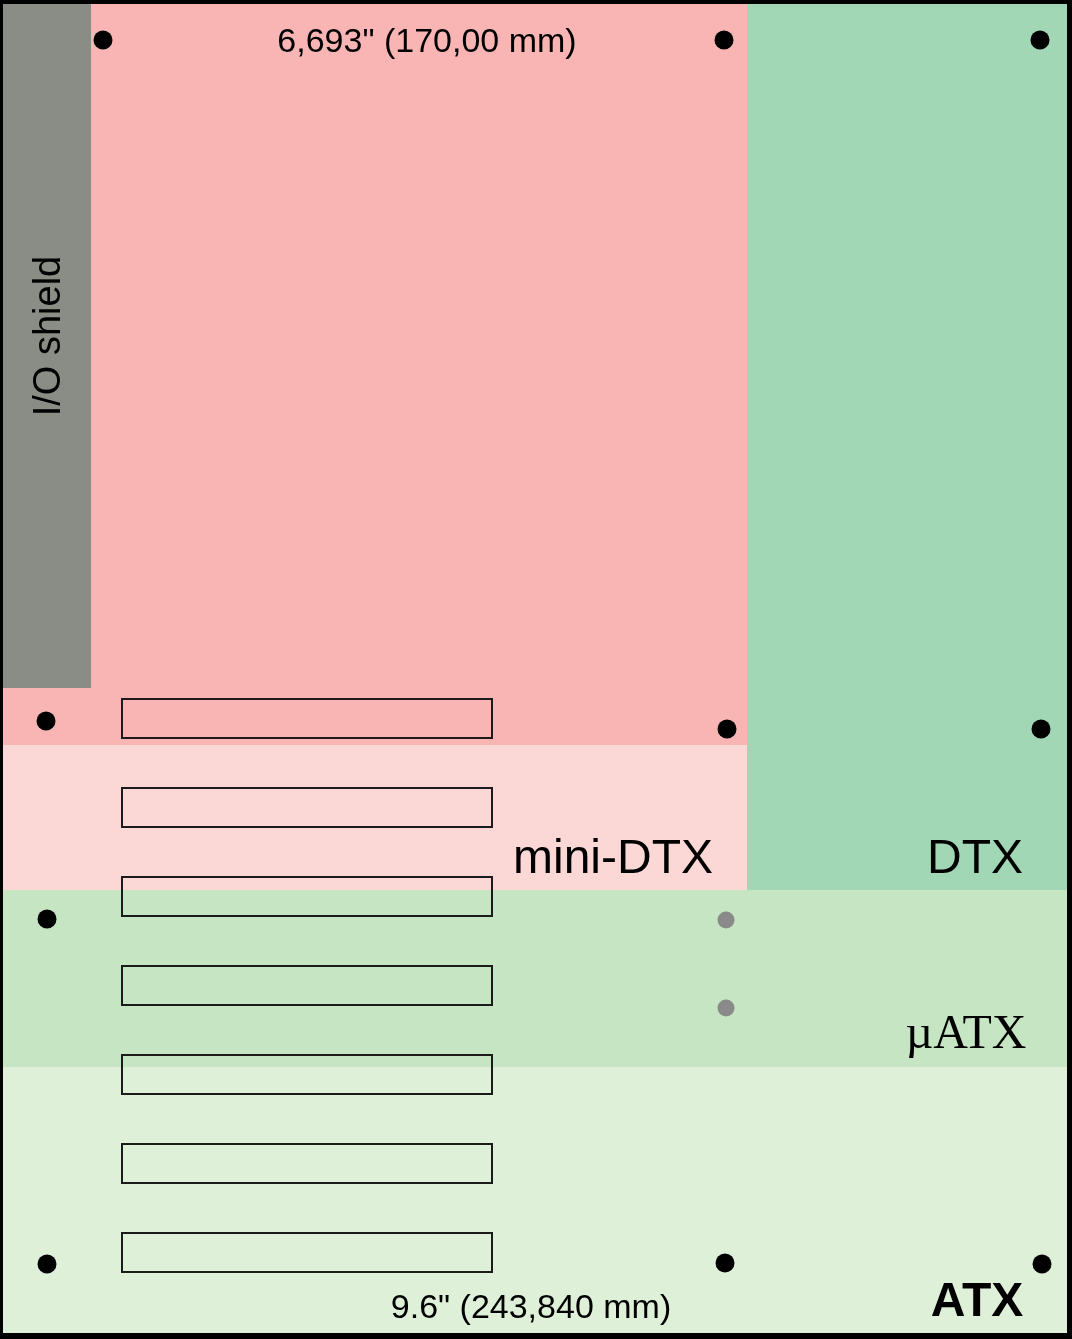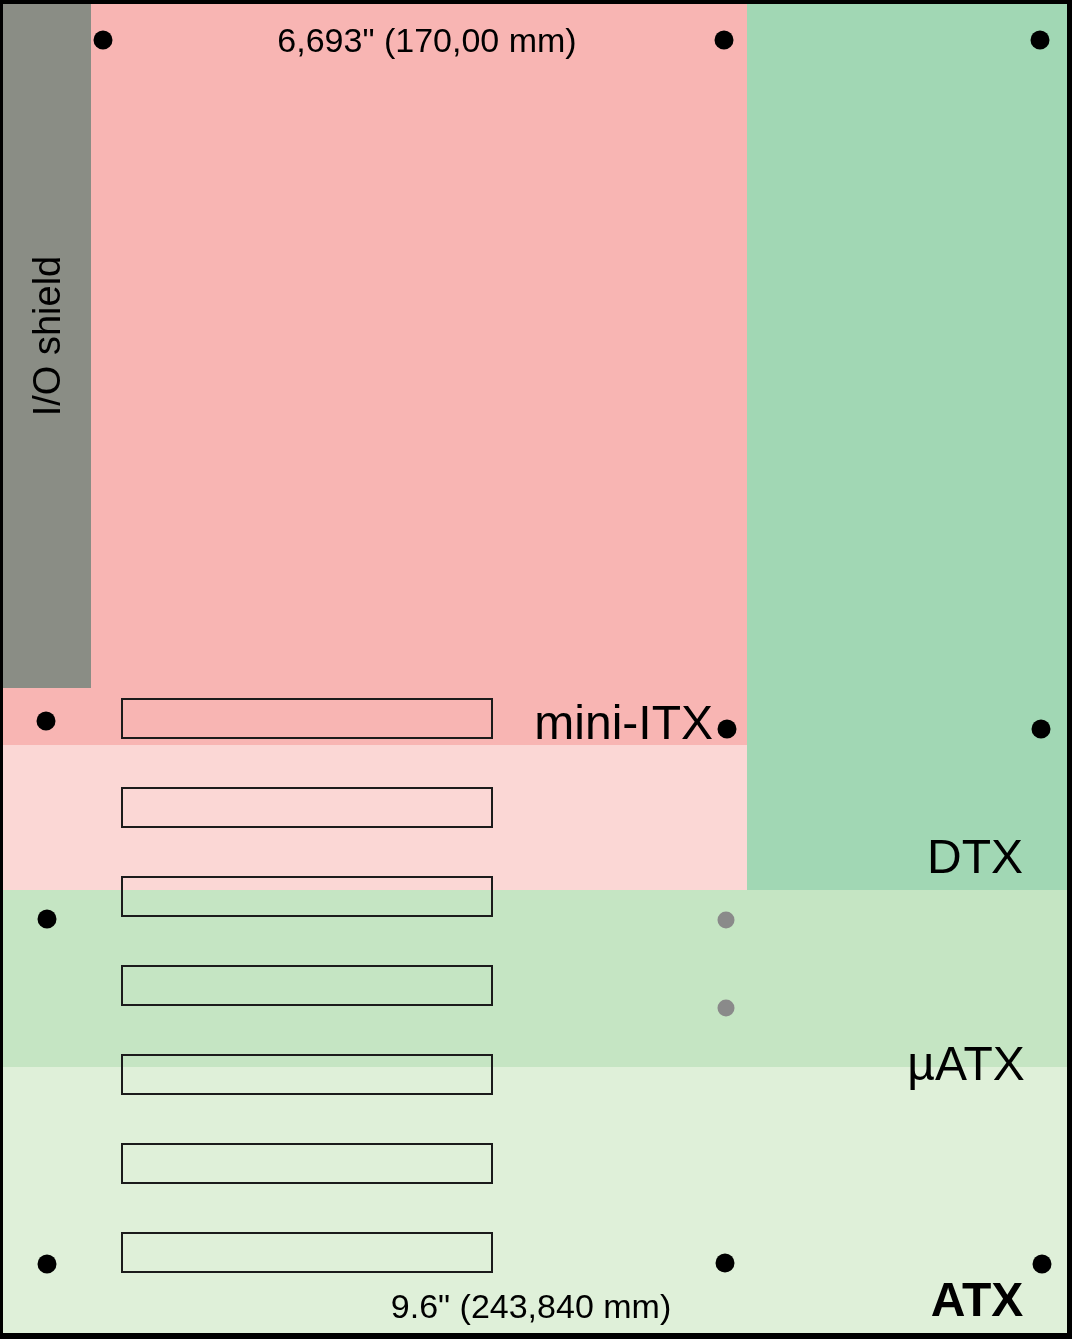--- a/index.html
+++ b/index.html
@@ -45,40 +45,40 @@
     line-height: 1;
   }
   .dim { font-size: 34px; }
   .ff  { font-size: 48px; }
 
   .lbl-top-dim    { left: 427px; top: 40px;   transform: translate(-50%, -50%); }
   .lbl-io-shield  { left: 47px;  top: 336px;  font-size: 38px; transform: translate(-50%, -50%) rotate(-90deg); }
   .lbl-mini-itx   { left: 713px; top: 723px;  transform: translate(-100%, -50%); }
   .lbl-mini-dtx   { left: 713px; top: 857px;  transform: translate(-100%, -50%); }
   .lbl-dtx        { left: 975px; top: 857px;  transform: translate(-50%, -50%); }
-  .lbl-uatx       { left: 966px; top: 1064px; transform: translate(-50%, -50%); }
+  .lbl-uatx       { left: 966px; top: 1032px; transform: translate(-50%, -50%); font-family: Liberation Serif, serif; }
   .lbl-atx        { left: 977px; top: 1300px; transform: translate(-50%, -50%); font-weight: bold; }
   .lbl-bottom-dim { left: 531px; top: 1306px; transform: translate(-50%, -50%); }
 </style>
 </head>
 <body>
 
 <div class="stage">
 
   <div class="region region-atx" style="background: rgb(223, 240, 217);"></div>
   <div class="region region-uatx" style="background: rgb(197, 229, 195);"></div>
   <div class="region region-dtx" style="background: rgb(161, 215, 180);"></div>
   <div class="region region-mini-dtx" style="background: rgb(251, 215, 213);"></div>
   <div class="region region-mini-itx" style="background: rgb(248, 181, 179);"></div>
 
   <div class="region io-shield" style="background: rgb(138, 141, 133);"></div>
 
   <div class="lbl dim lbl-top-dim">6,693" (170,00 mm)</div>
   <div class="lbl lbl-io-shield">I/O shield</div>
-  <div class="lbl ff lbl-mini-itx">mini-ITX</div>
+  <div class="lbl ff lbl-mini-dtx">mini-DTX</div>
   <div class="lbl ff lbl-dtx">DTX</div>
   <div class="lbl ff lbl-uatx">µATX</div>
   <div class="lbl ff lbl-atx">ATX</div>
   <div class="lbl dim lbl-bottom-dim">9.6" (243,840 mm)</div>
 
 <div class="slot" style="top: 698px;"></div>
     <div class="slot" style="top: 787px;"></div>
     <div class="slot" style="top: 876px;"></div>
     <div class="slot" style="top: 965px;"></div>
     <div class="slot" style="top: 1054px;"></div>

